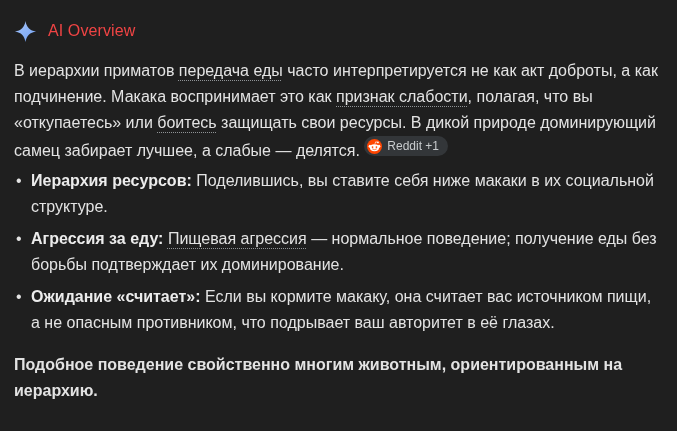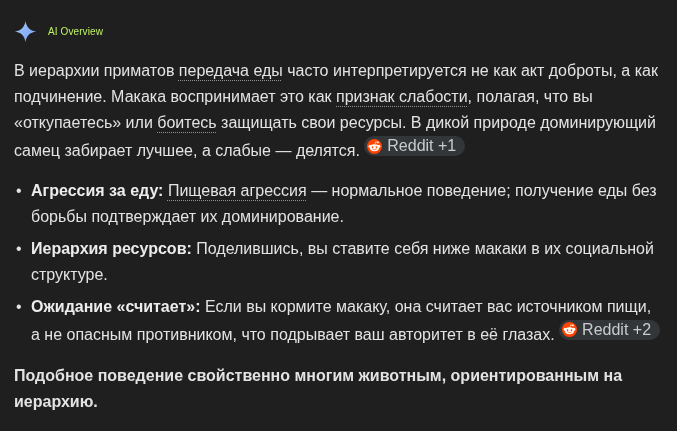--- a/index.html
+++ b/index.html
@@ -12,24 +12,24 @@
   .card { padding: 18px 16px 0 14px; }
 
   .header {
     display: flex;
     align-items: center;
     gap: 11px;
     height: 26px;
     margin-bottom: 14px;
   }
   .sparkle { display: inline-flex; width: 23px; height: 23px; }
-  .header-title { font-size: 10px; color: #bef264; letter-spacing: .1px; }
+  .header-title { font-size: 16px; color: #ef4444; letter-spacing: .1px; }
 
   .para, li { font-size: 16px; line-height: 26px; color: #e3e3e3; }
-  .intro { margin-bottom: 14px; }
+  .intro { margin-bottom: 4px; }
 
   ul.points { list-style: none; margin: 0 0 16px 0; }
   ul.points li { position: relative; padding-left: 17px; margin-bottom: 6px; }
   ul.points li::before {
     content: "\2022";
     position: absolute;
     left: 2px;
     top: 0;
     color: #e3e3e3;
   }
@@ -46,21 +46,21 @@
   }
 
   .badge {
     display: inline-flex;
     align-items: center;
     gap: 5px;
     height: 20px;
     background: #333639;
     border-radius: 11px;
     padding: 0 9px 0 3px;
-    font-size: 16px;
+    font-size: 12px;
     color: #c9ccce;
     vertical-align: 2px;
     cursor: pointer;
     white-space: nowrap;
   }
   .badge .reddit { display: inline-flex; width: 15px; height: 15px; }
 
   .outro { margin-bottom: 0; font-weight: bold; }
 </style>
 </head>
@@ -94,35 +94,20 @@
             <ellipse cx="10" cy="11.6" rx="6.1" ry="4.6" fill="#ffffff"></ellipse>
             <circle cx="7.4" cy="10.7" r="1.15" fill="#ff4500"></circle>
             <circle cx="12.6" cy="10.7" r="1.15" fill="#ff4500"></circle>
             <path d="M7.3 13.4 Q10 15.4 12.7 13.4" stroke="#ff4500" stroke-width="0.9" fill="none" stroke-linecap="round"></path>
           </svg>
         </span>
         <span>Reddit +1</span>
       </span></p>
 
   <ul class="points">
+    <li><b>Иерархия ресурсов:</b><span><span> Поделившись, вы ставите себя ниже макаки в их социальной структуре.</span></span></li>
     <li><b>Агрессия за еду:</b><span><span> </span><span class="dotted">Пищевая агрессия</span><span> — нормальное поведение; получение еды без борьбы подтверждает их доминирование.</span></span></li>
-    <li><b>Иерархия ресурсов:</b><span><span> Поделившись, вы ставите себя ниже макаки в их социальной структуре.</span></span></li>
-    <li><b>Ожидание «считает»:</b><span><span> Если вы кормите макаку, она считает вас источником пищи, а не опасным противником, что подрывает ваш авторитет в её глазах. </span></span><span class="badge">
-          <span class="reddit">
-            <svg viewBox="0 0 20 20" width="15" height="15" aria-hidden="true">
-              <circle cx="10" cy="10" r="10" fill="#ff4500"></circle>
-              <circle cx="14.6" cy="4.6" r="1.2" fill="#ffffff"></circle>
-              <path d="M10.6 6.5 L11.6 3.8 L14.2 4.4" stroke="#ffffff" stroke-width="0.9" fill="none"></path>
-              <ellipse cx="3.9" cy="9.6" rx="1.7" ry="2" fill="#ffffff"></ellipse>
-              <ellipse cx="16.1" cy="9.6" rx="1.7" ry="2" fill="#ffffff"></ellipse>
-              <ellipse cx="10" cy="11.6" rx="6.1" ry="4.6" fill="#ffffff"></ellipse>
-              <circle cx="7.4" cy="10.7" r="1.15" fill="#ff4500"></circle>
-              <circle cx="12.6" cy="10.7" r="1.15" fill="#ff4500"></circle>
-              <path d="M7.3 13.4 Q10 15.4 12.7 13.4" stroke="#ff4500" stroke-width="0.9" fill="none" stroke-linecap="round"></path>
-            </svg>
-          </span>
-          <span>Reddit +2</span>
-        </span></li>
+    <li><b>Ожидание «считает»:</b><span><span> Если вы кормите макаку, она считает вас источником пищи, а не опасным противником, что подрывает ваш авторитет в её глазах. </span></span></li>
   </ul>
 
   <p class="para outro">Подобное поведение свойственно многим животным, ориентированным на иерархию.</p>
 
 </div>
 
 </body></html>

